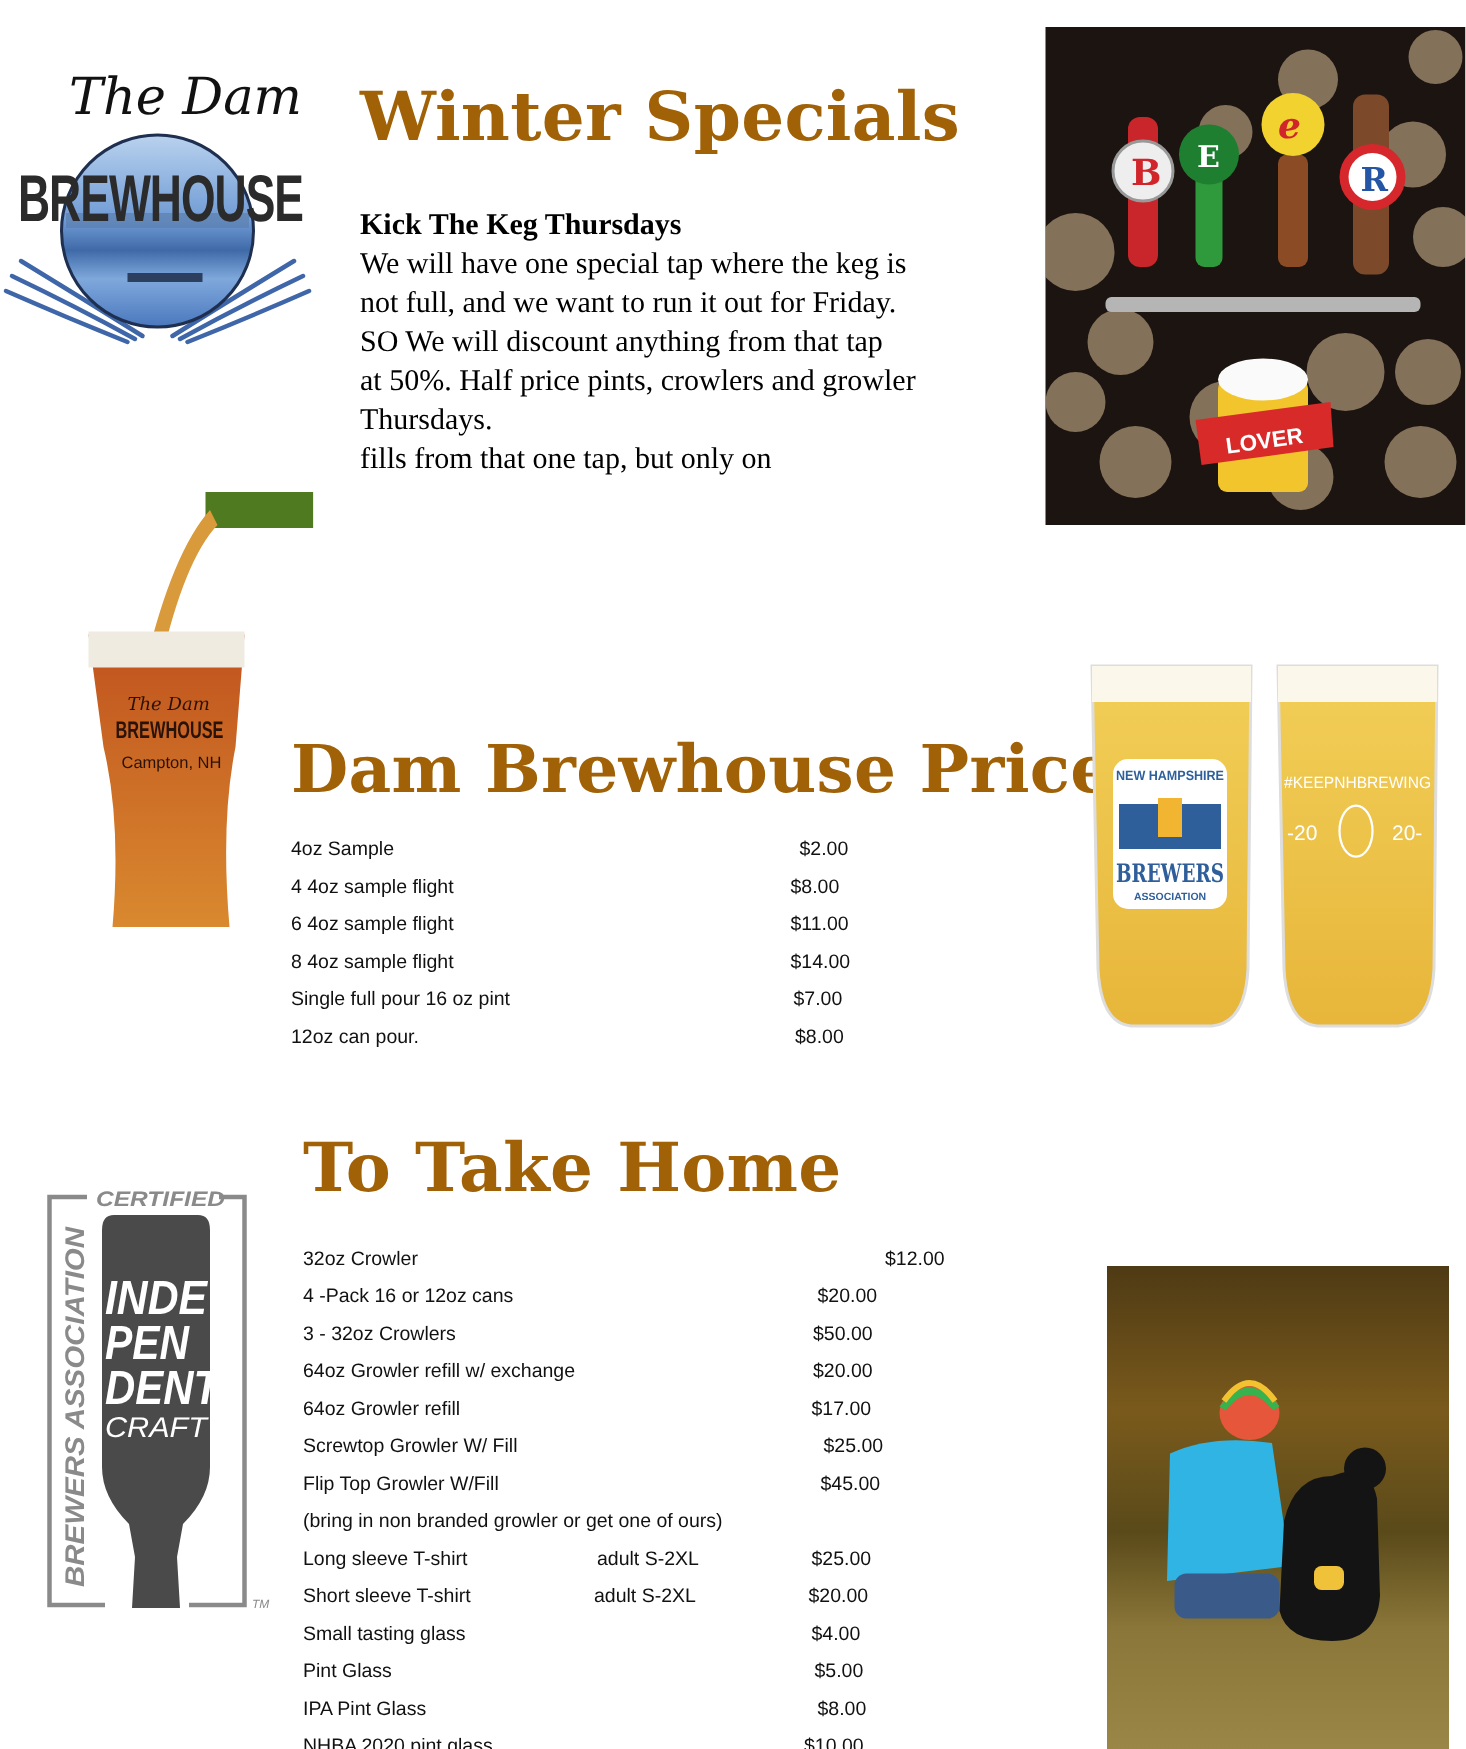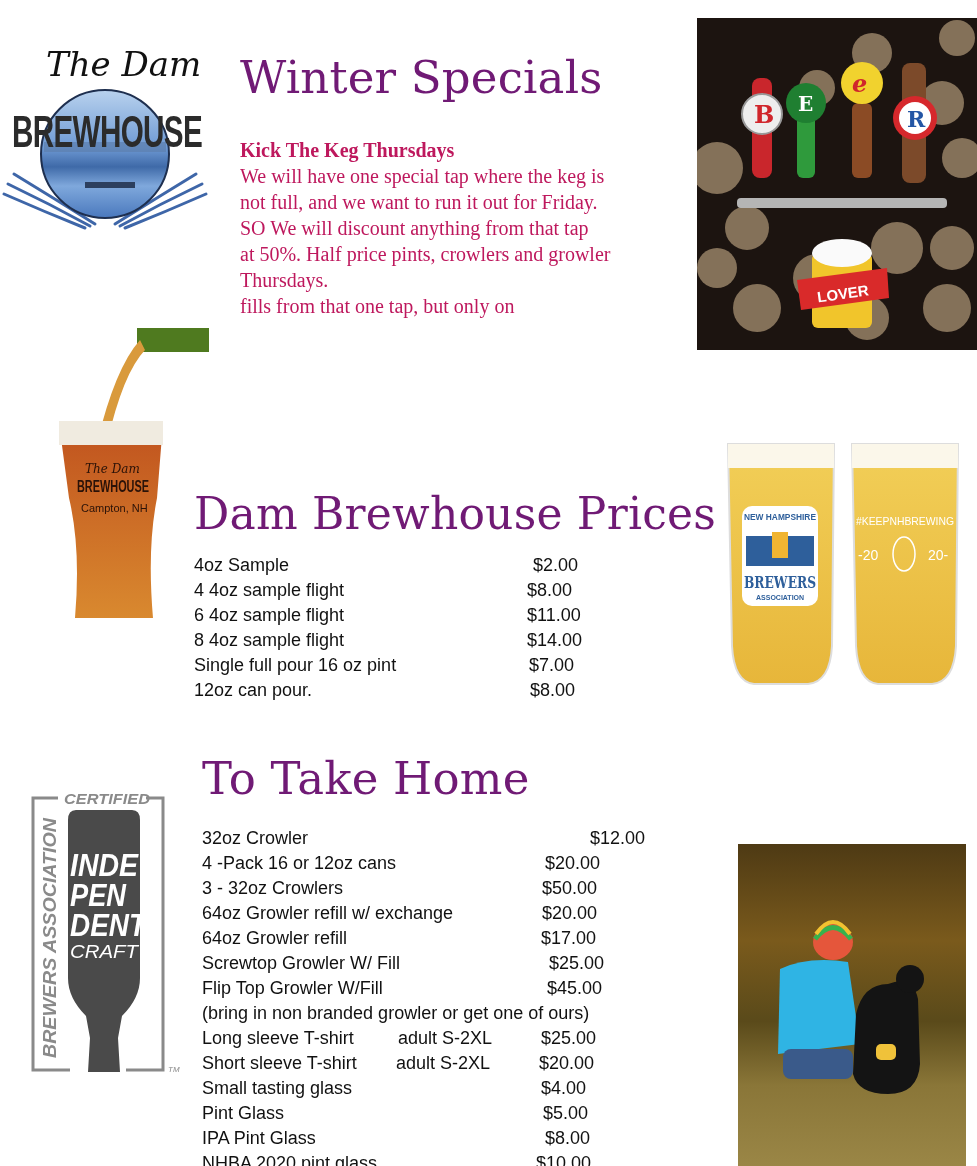--- a/index.html
+++ b/index.html
@@ -1,20 +1,20 @@
 <!DOCTYPE html>
 <html><head>
 <meta charset="utf-8">
 <style>
   html, body { margin:0; padding:0; background:#ffffff; }
   body { width:977px; height:1166px; position:relative; overflow:hidden; font-family:"Liberation Sans", sans-serif; color:#000; }
   .abs { position:absolute; }
-  .serif-title { font-family:"DejaVu Serif", "Liberation Serif", serif; font-weight:normal; color:#701a75; margin:0; white-space:nowrap; letter-spacing:0.2px; }
-  .body-serif { font-family:"Liberation Serif", "DejaVu Serif", serif; font-size:20px; line-height:26px; color:#be185d; }
-  .price-list { font-family:"Liberation Sans", sans-serif; font-size:18px; line-height:25px; color:#111; }
+  .serif-title { font-family:"DejaVu Serif", "Liberation Serif", serif; font-weight:bold; color:#a16207; margin:0; white-space:nowrap; letter-spacing:0.2px; }
+  .body-serif { font-family:"Liberation Serif", "DejaVu Serif", serif; font-size:20px; line-height:26px; color:#000000; }
+  .price-list { font-family:"Liberation Sans", sans-serif; font-size:13px; line-height:25px; color:#111; }
   .row { position:relative; height:25px; white-space:nowrap; }
   .row .lbl { position:absolute; left:0; top:0; }
   .row .mid { position:absolute; top:0; }
   .row .prc { position:absolute; top:0; }
   .photo { overflow:hidden; }
 </style>
 </head>
 <body>
 
 <div class="abs" style="left:0; top:14px; width:210px; height:222px;">

